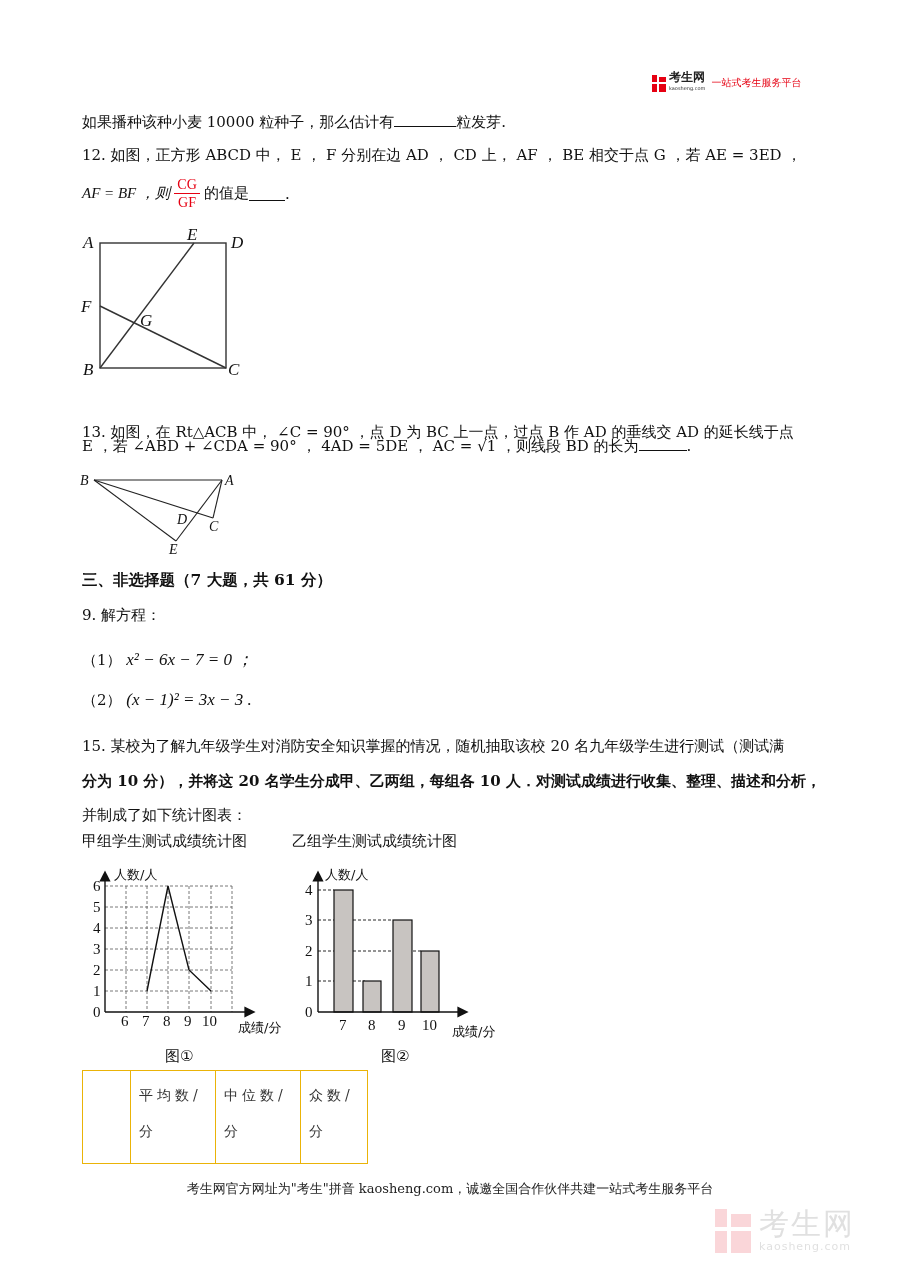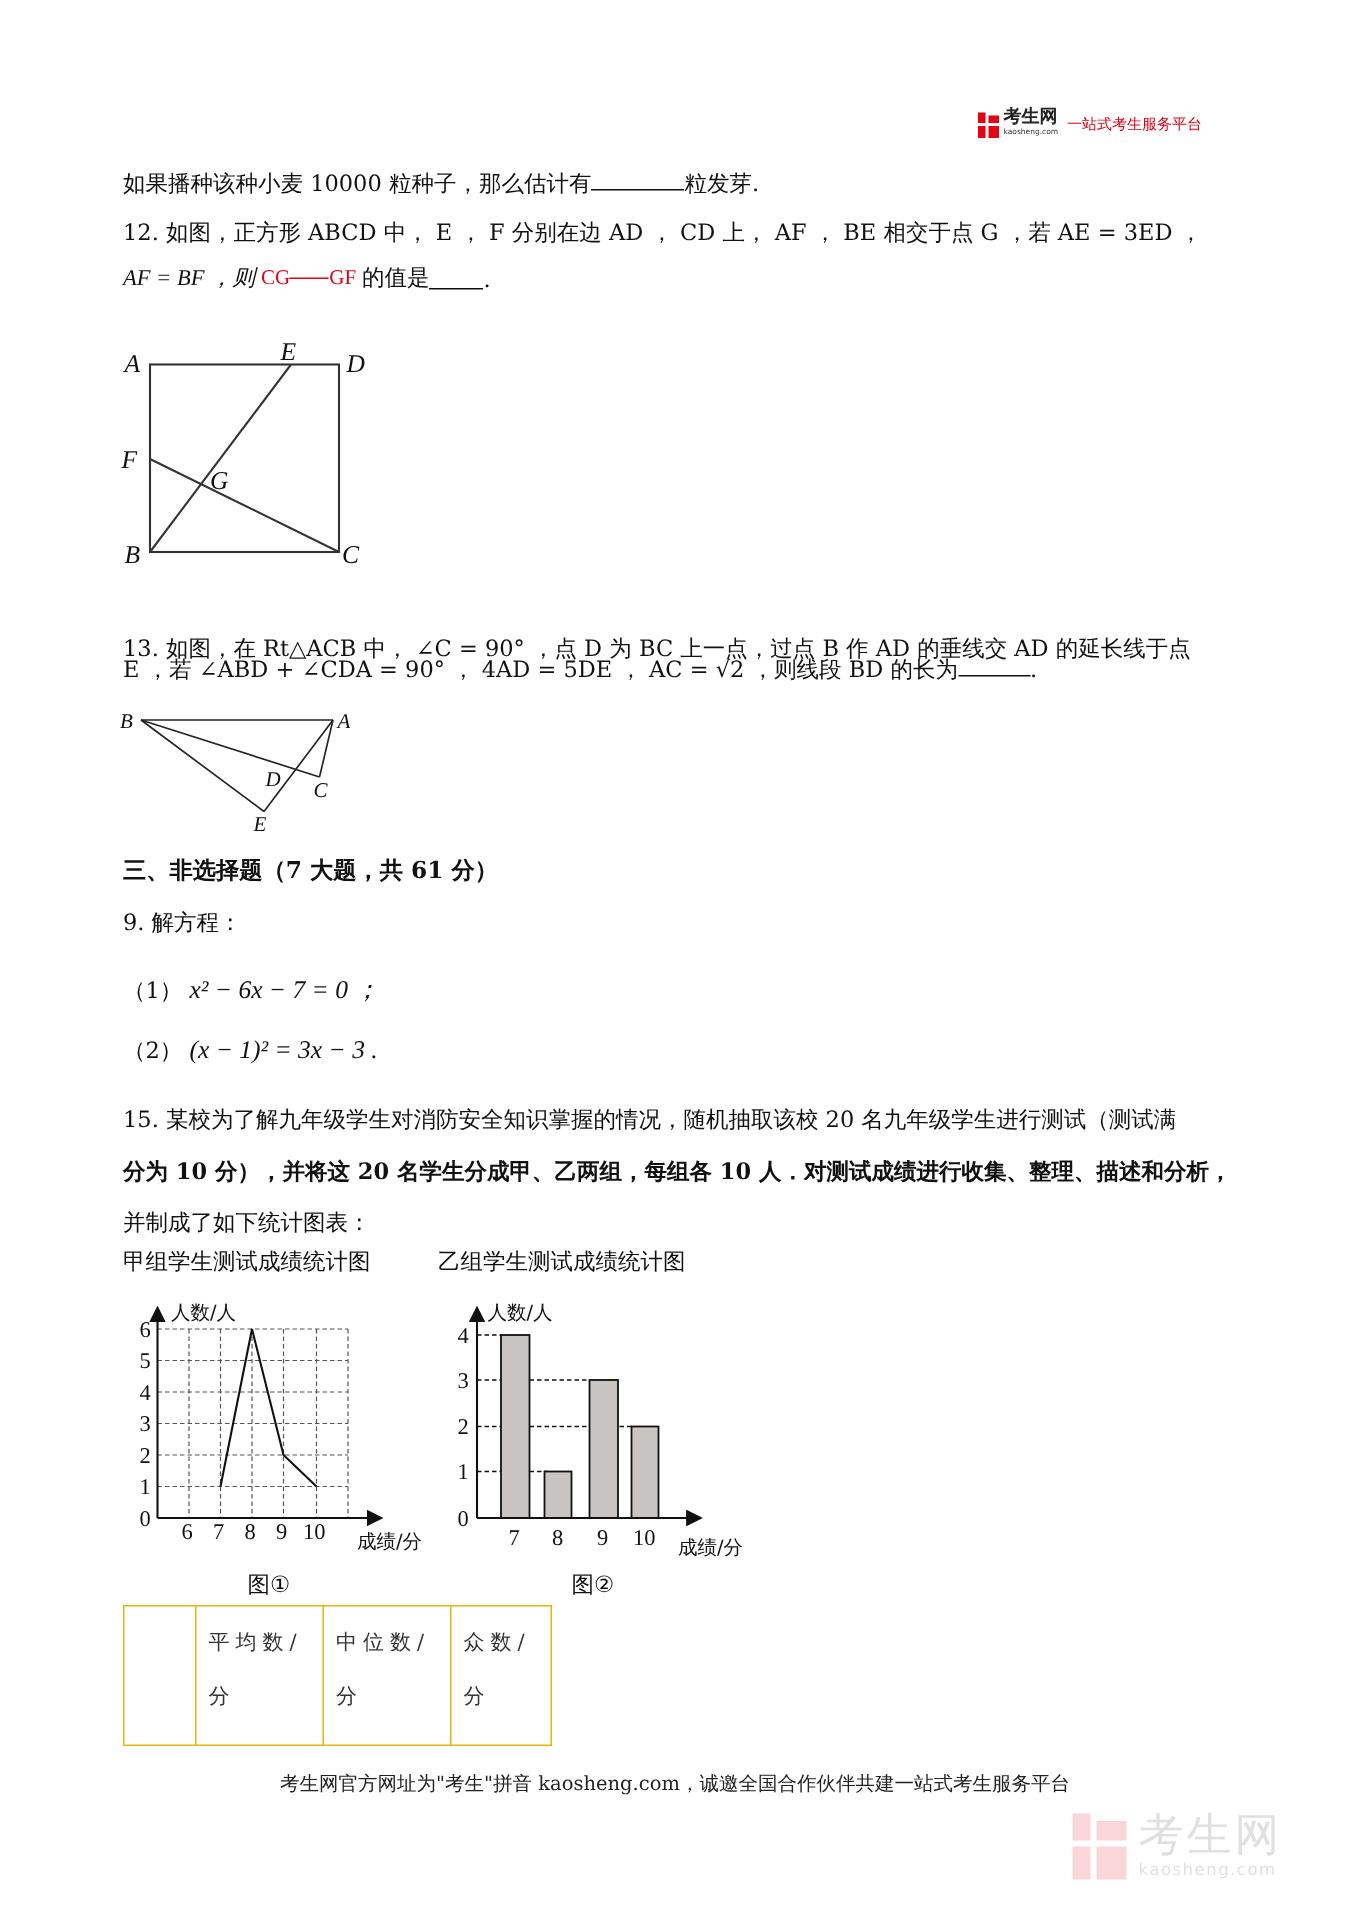--- a/index.html
+++ b/index.html
@@ -8,21 +8,21 @@
   .abs { position:absolute; }
   .line { position:absolute; left:82px; white-space:nowrap; font-size:15px; }
   .it { font-style:italic; font-family:"Liberation Serif",serif; }
   .hdr-logo { position:absolute; left:652px; top:73px; height:20px; display:flex; align-items:center; }
   .logo-mark { width:14px; height:17px; position:relative; }
   .logo-mark span { position:absolute; background:#e60012; }
   .logo-text { font-family:"DejaVu Sans",sans-serif; font-size:12px; font-weight:bold; color:#222; margin-left:3px; line-height:11px; }
   .logo-sub { font-size:5px; color:#333; font-weight:normal; display:block; }
   .logo-slogan { font-family:"DejaVu Sans",sans-serif; font-size:10px; color:#e60012; margin-left:6px; }
   .blank { display:inline-block; border-bottom:1px solid #111; height:14px; vertical-align:baseline; }
-  .frac { display:inline-flex; flex-direction:row; align-items:center; vertical-align:middle; color:#e60012; font-family:"Liberation Serif",serif; font-size:14px; line-height:17px; margin:0 4px; }
+  .frac { display:inline-flex; flex-direction:column; align-items:center; vertical-align:middle; color:#e60012; font-family:"Liberation Serif",serif; font-size:14px; line-height:17px; margin:0 4px; }
   .frac .bar { width:26px; border-top:1px solid #e60012; }
   .section-title { font-weight:bold; font-size:15.5px; }
   table.stats { position:absolute; left:82px; top:1070px; border-collapse:collapse; font-size:14px; }
   table.stats td { border:1px solid #eab308; height:80px; vertical-align:top; padding:6px 8px; line-height:36px; letter-spacing:4px; color:#333; }
   .footer { position:absolute; top:1180px; left:0; width:900px; text-align:center; font-size:13px; color:#222; }
   .wm { position:absolute; left:715px; top:1208px; display:flex; align-items:center; opacity:0.45; }
   .wm-mark { width:36px; height:44px; position:relative; }
   .wm-mark span { position:absolute; background:#f4a5ad; }
   .wm-text { margin-left:8px; font-family:"DejaVu Sans",sans-serif; color:#bbb; }
   .wm-text .big { font-size:30px; line-height:32px; letter-spacing:2px; }
@@ -74,21 +74,21 @@
     <text x="161" y="28">D</text>
     <text x="11" y="92">F</text>
     <text x="70" y="106">G</text>
     <text x="13" y="155">B</text>
     <text x="158" y="155">C</text>
   </g>
 </svg>
 
 <div class="line" style="top:396px;margin-top:27px;">13. 如图，在 Rt△ACB 中， ∠C = 90° ，点 D 为 BC 上一点，过点 B 作 AD 的垂线交 AD 的延长线于点</div>
 <div class="line" style="top:436px;">
-  <span>E ，若 ∠ABD + ∠CDA = 90° ， 4AD = 5DE ， AC = √2 ，则线段 BD 的长为</span><span class="blank" style="width:48px;"></span><span>.</span>
+  <span>E ，若 ∠ABD + ∠CDA = 90° ， 4AD = 5DE ， AC = √1 ，则线段 BD 的长为</span><span class="blank" style="width:48px;"></span><span>.</span>
 </div>
 
 <svg class="abs" style="left:70px; top:462px;" width="200" height="100">
   <g stroke="#222" stroke-width="1.1" fill="none">
     <line x1="24" y1="18" x2="152" y2="18"></line>
     <line x1="24" y1="18" x2="143" y2="56"></line>
     <line x1="24" y1="18" x2="106" y2="79"></line>
     <line x1="152" y1="18" x2="143" y2="56"></line>
     <line x1="152" y1="18" x2="106" y2="79"></line>
   </g>

